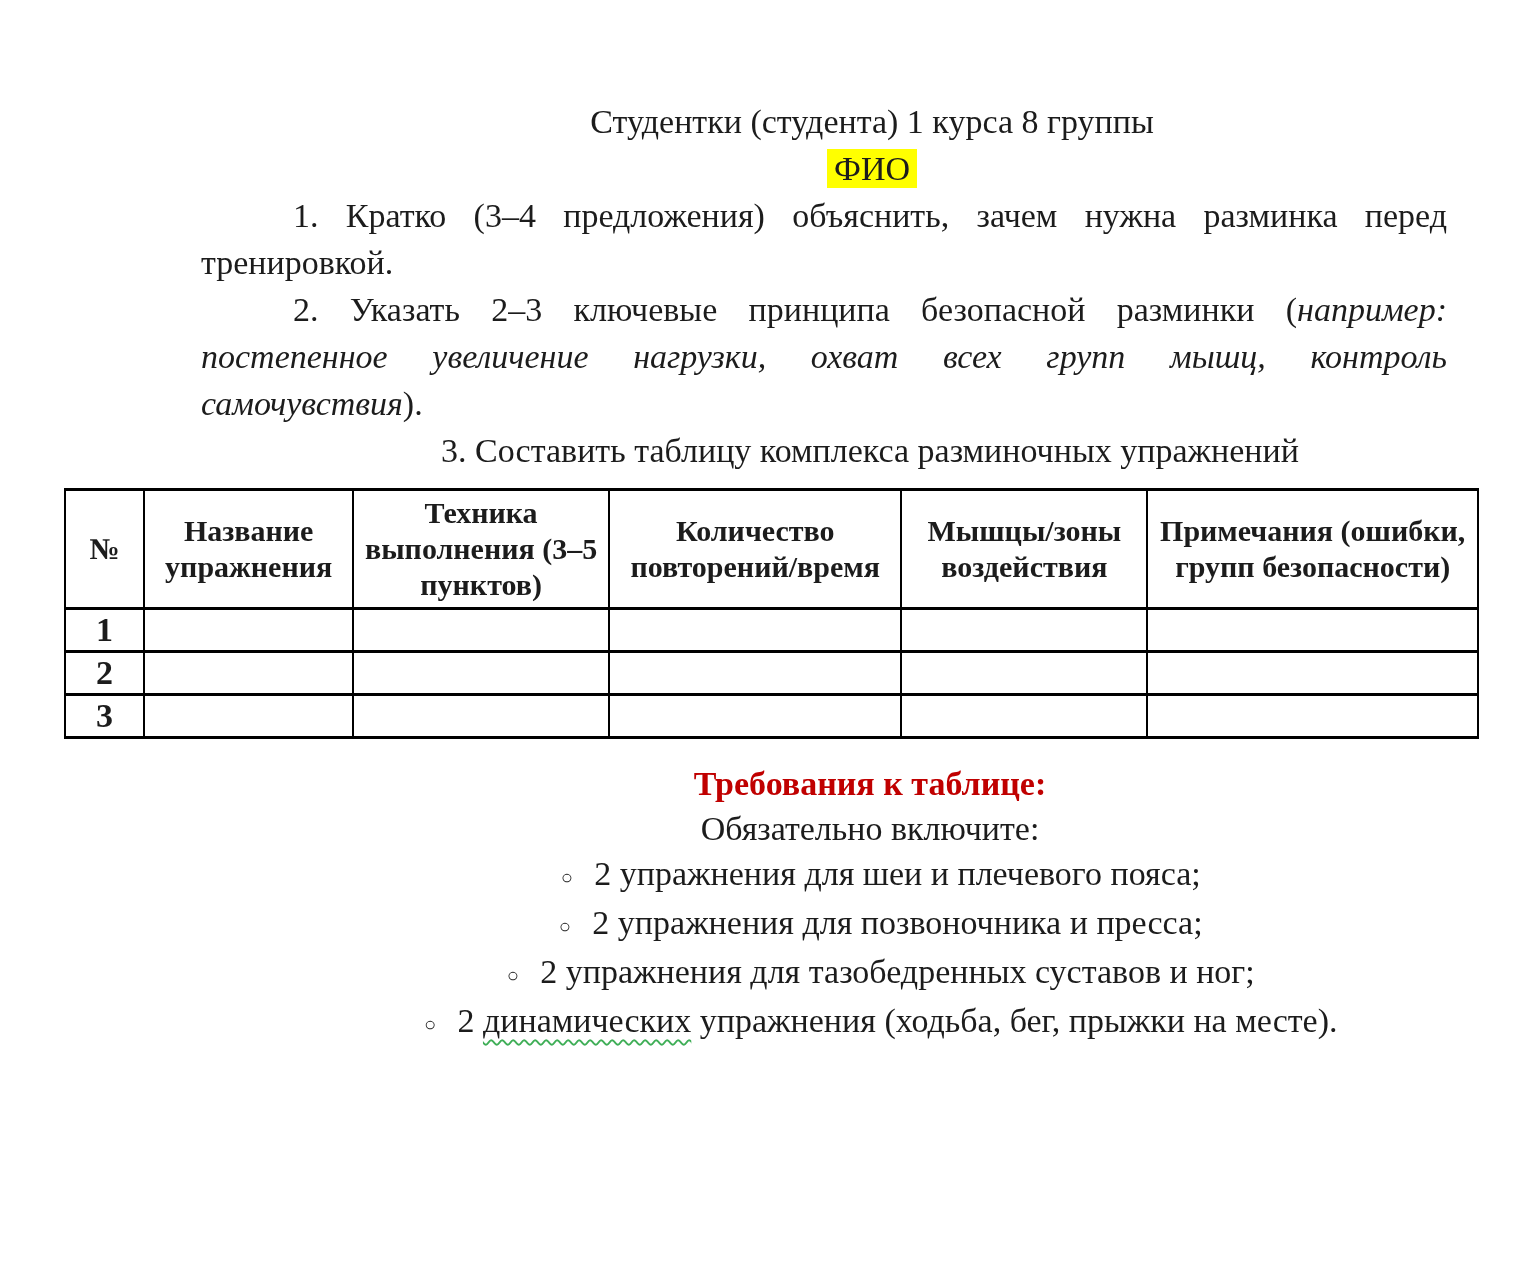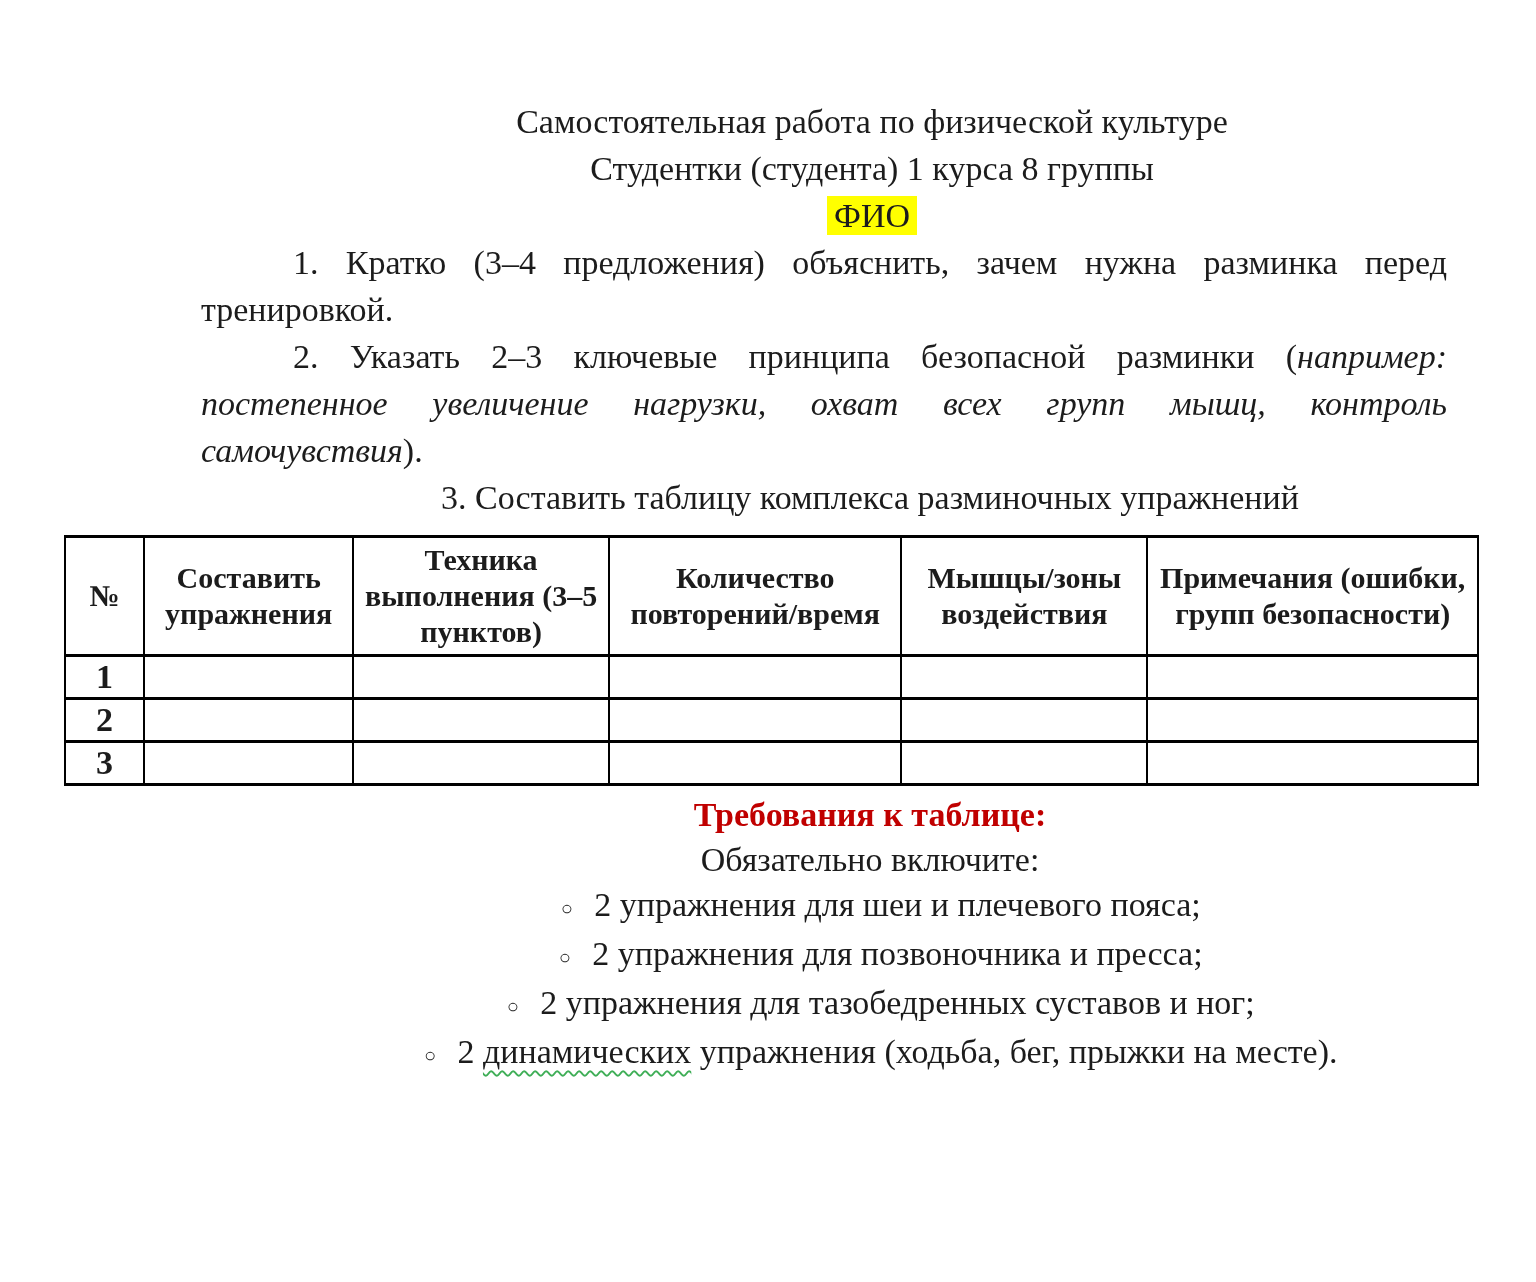--- a/index.html
+++ b/index.html
@@ -37,29 +37,28 @@
     box-sizing:border-box;
     overflow:hidden;
   }
   table.ex th{
     font-size:30px;font-weight:bold;line-height:36px;
     text-align:center;vertical-align:middle;
     padding:4px 4px;height:117px;
   }
   table.ex td{height:43px;vertical-align:middle;}
   td.rownum{font-weight:bold;font-size:34px;text-align:center;}
-  .req-block{margin-top:6px;}
+  .req-block{margin-top:22px;}
 </style>
 </head>
 <body>
 
 <div class="page">
 
   <div class="text-block">
-    <div class="ln cline"><span>Самостоятельная работа по физической культуре</span></div>
     <div class="ln cline"><span>Студентки (студента) 1 курса 8 группы</span></div>
     <div class="ln cline"><span class="hl">ФИО</span></div>
 
     <div class="ln ind jl"><span>1. Кратко (3–4 предложения) объяснить, зачем нужна разминка перед</span></div>
     <div class="ln"><span>тренировкой.</span></div>
     <div class="ln ind jl"><span>2. Указать 2–3 ключевые принципа безопасной разминки (</span><span class="it">например:</span></div>
     <div class="ln jl it"><span>постепенное увеличение нагрузки, охват всех групп мышц, контроль</span></div>
     <div class="ln"><span class="it">самочувствия</span><span>).</span></div>
     <div class="ln ind"><span>3. Составить таблицу комплекса разминочных упражнений</span></div>
   </div>
@@ -69,21 +68,21 @@
       <col style="width:5.6%">
         <col style="width:14.8%">
         <col style="width:18.1%">
       <col style="width:20.7%">
         <col style="width:17.4%">
         <col style="width:23.4%">
     </colgroup>
     <thead>
       <tr>
         <th>№</th>
-        <th>Составить упражнения</th>
+        <th>Название упражнения</th>
         <th>Техника выполнения (3–5 пунктов)</th>
         <th>Количество повторений/время</th>
         <th>Мышцы/зоны воздействия</th>
         <th>Примечания (ошибки, групп безопасности)</th>
       </tr>
     </thead>
     <tbody>
       <tr>
         <td class="rownum">1</td>
         <td></td>

